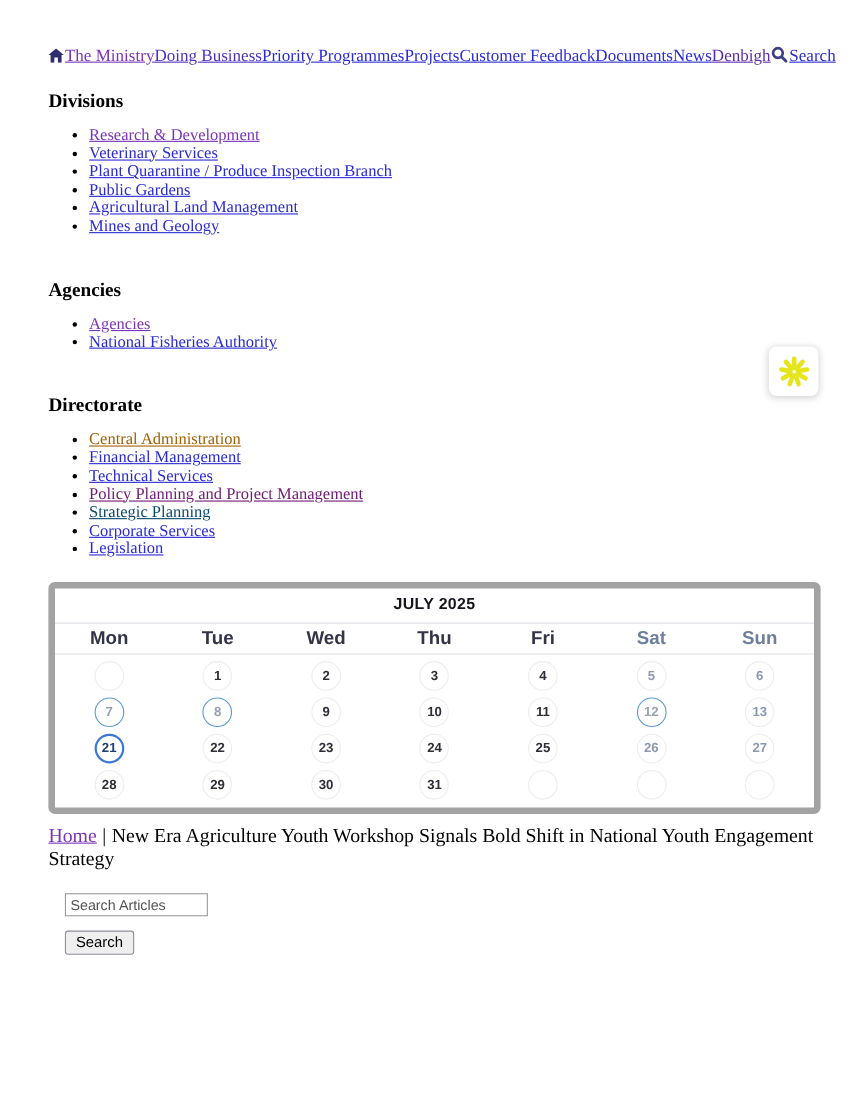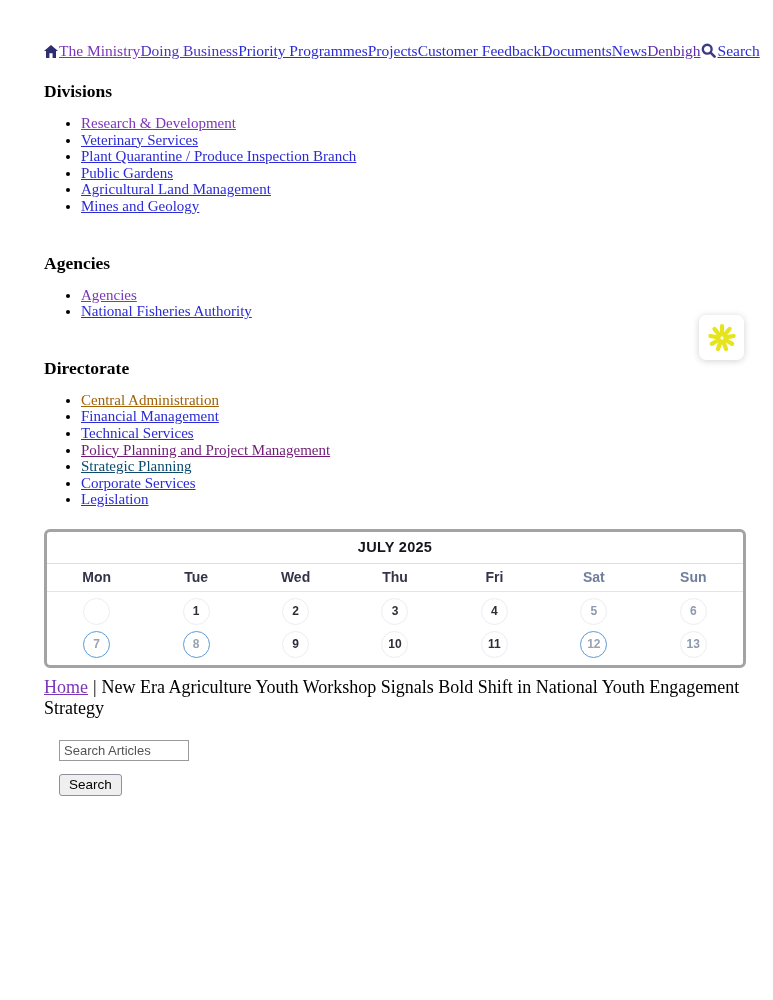--- a/index.html
+++ b/index.html
@@ -15,29 +15,29 @@
   .searchlink span{margin-left:2px;}
 
   
   .section-title{font-size:17.5px;font-weight:bold;margin:38px 0 0 0;}
   .section-title.first{margin-top:21px;}
   ul.linklist{margin:13px 0 0 0;padding:0 0 0 37px;}
   ul.linklist li{font-size:15px;line-height:16.6px;margin:0;}
   ul.linklist a{}
 
   
-  .calendar{margin-top:21px;border:3px solid #a3a3a3;border-radius:6px;
+  .calendar{margin-top:21px;border:6px solid #a3a3a3;border-radius:6px;
             overflow:hidden;background:#fff;
             font-family:"Liberation Sans",sans-serif;}
   .cal-title{height:31px;display:flex;align-items:center;justify-content:center;
              font-size:14.5px;font-weight:600;letter-spacing:.3px;
              color:var(--title-text,#15151f);border-bottom:1px solid #dddde3;}
   .cal-head{display:grid;grid-template-columns:repeat(7,1fr);height:27px;
             align-items:center;justify-items:center;border-bottom:1px solid #e4e4ea;}
-  .cal-head span{font-size:14px;font-weight:600;color:#33334a;}
+  .cal-head span{font-size:17px;font-weight:600;color:#33334a;}
   .cal-head span.weekend{color:#6e7e9c;}
   .cal-body{padding:3px 0 4px 0;}
   .cal-row{display:grid;grid-template-columns:repeat(7,1fr);height:33px;
            align-items:center;justify-items:center;}
   .circle{box-sizing:border-box;width:27px;height:27px;border-radius:50%;
           border:1px solid #ededf0;background:#fff;display:flex;align-items:center;
           justify-content:center;font-size:12px;font-weight:600;
           color:var(--normal-text,#2e2e38);}
   .circle.weekend{color:var(--weekend-text,#8c99b0);}
   .circle.event{border:1.5px solid var(--event-ring,#5b9bd5);color:var(--event-text,#9aa2b2);}
@@ -126,20 +126,38 @@
         </div>
         <div class="cal-row">
           <div class="circle event">7</div>
           <div class="circle event">8</div>
           <div class="circle normal">9</div>
           <div class="circle normal">10</div>
           <div class="circle normal">11</div>
           <div class="circle event">12</div>
           <div class="circle weekend">13</div>
         </div>
+        <div class="cal-row">
+          <div class="circle today">21</div>
+          <div class="circle normal">22</div>
+          <div class="circle normal">23</div>
+          <div class="circle normal">24</div>
+          <div class="circle normal">25</div>
+          <div class="circle weekend">26</div>
+          <div class="circle weekend">27</div>
+        </div>
+        <div class="cal-row">
+          <div class="circle normal">28</div>
+          <div class="circle normal">29</div>
+          <div class="circle normal">30</div>
+          <div class="circle normal">31</div>
+          <div class="circle empty"></div>
+          <div class="circle empty"></div>
+          <div class="circle empty"></div>
+        </div>
       </div>
   </div>
 
   <div class="breadcrumb">
     <a href="#">Home</a><span class="sep">|</span><span>New Era Agriculture Youth Workshop Signals Bold Shift in National Youth Engagement Strategy</span>
   </div>
 
   <div class="searchbox">
     <input type="text" placeholder="Search Articles" style="">
   </div>

